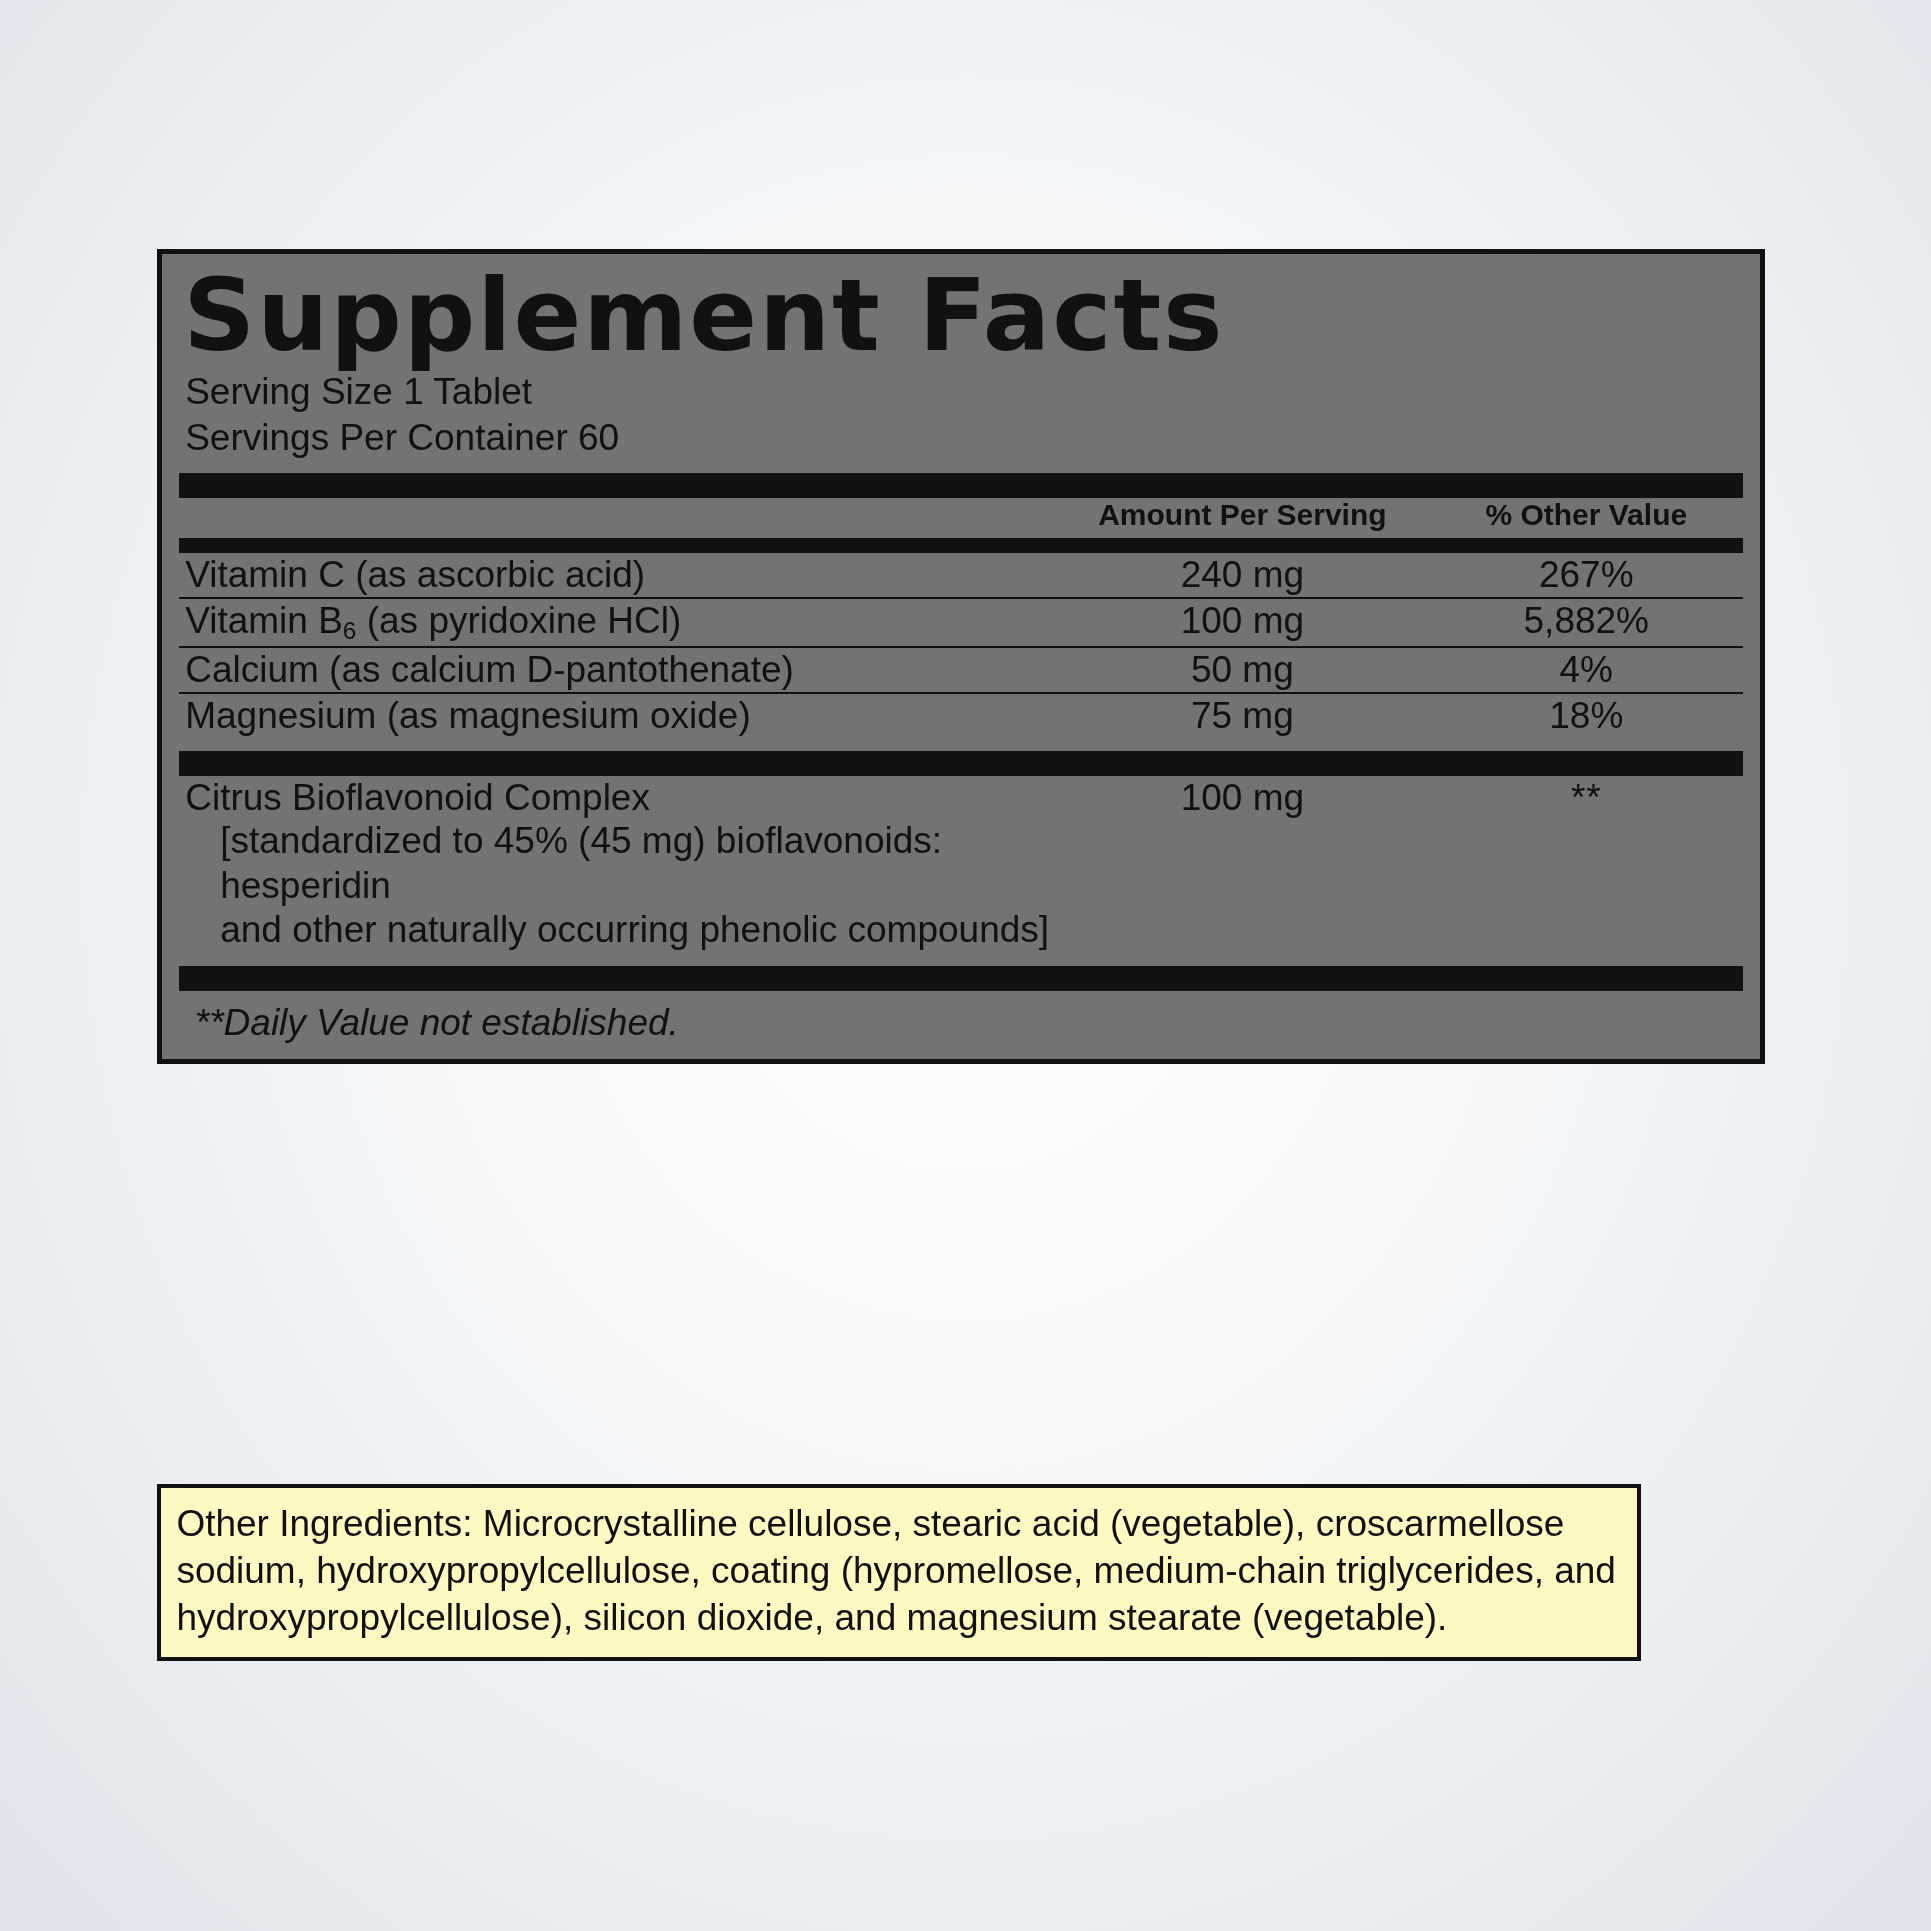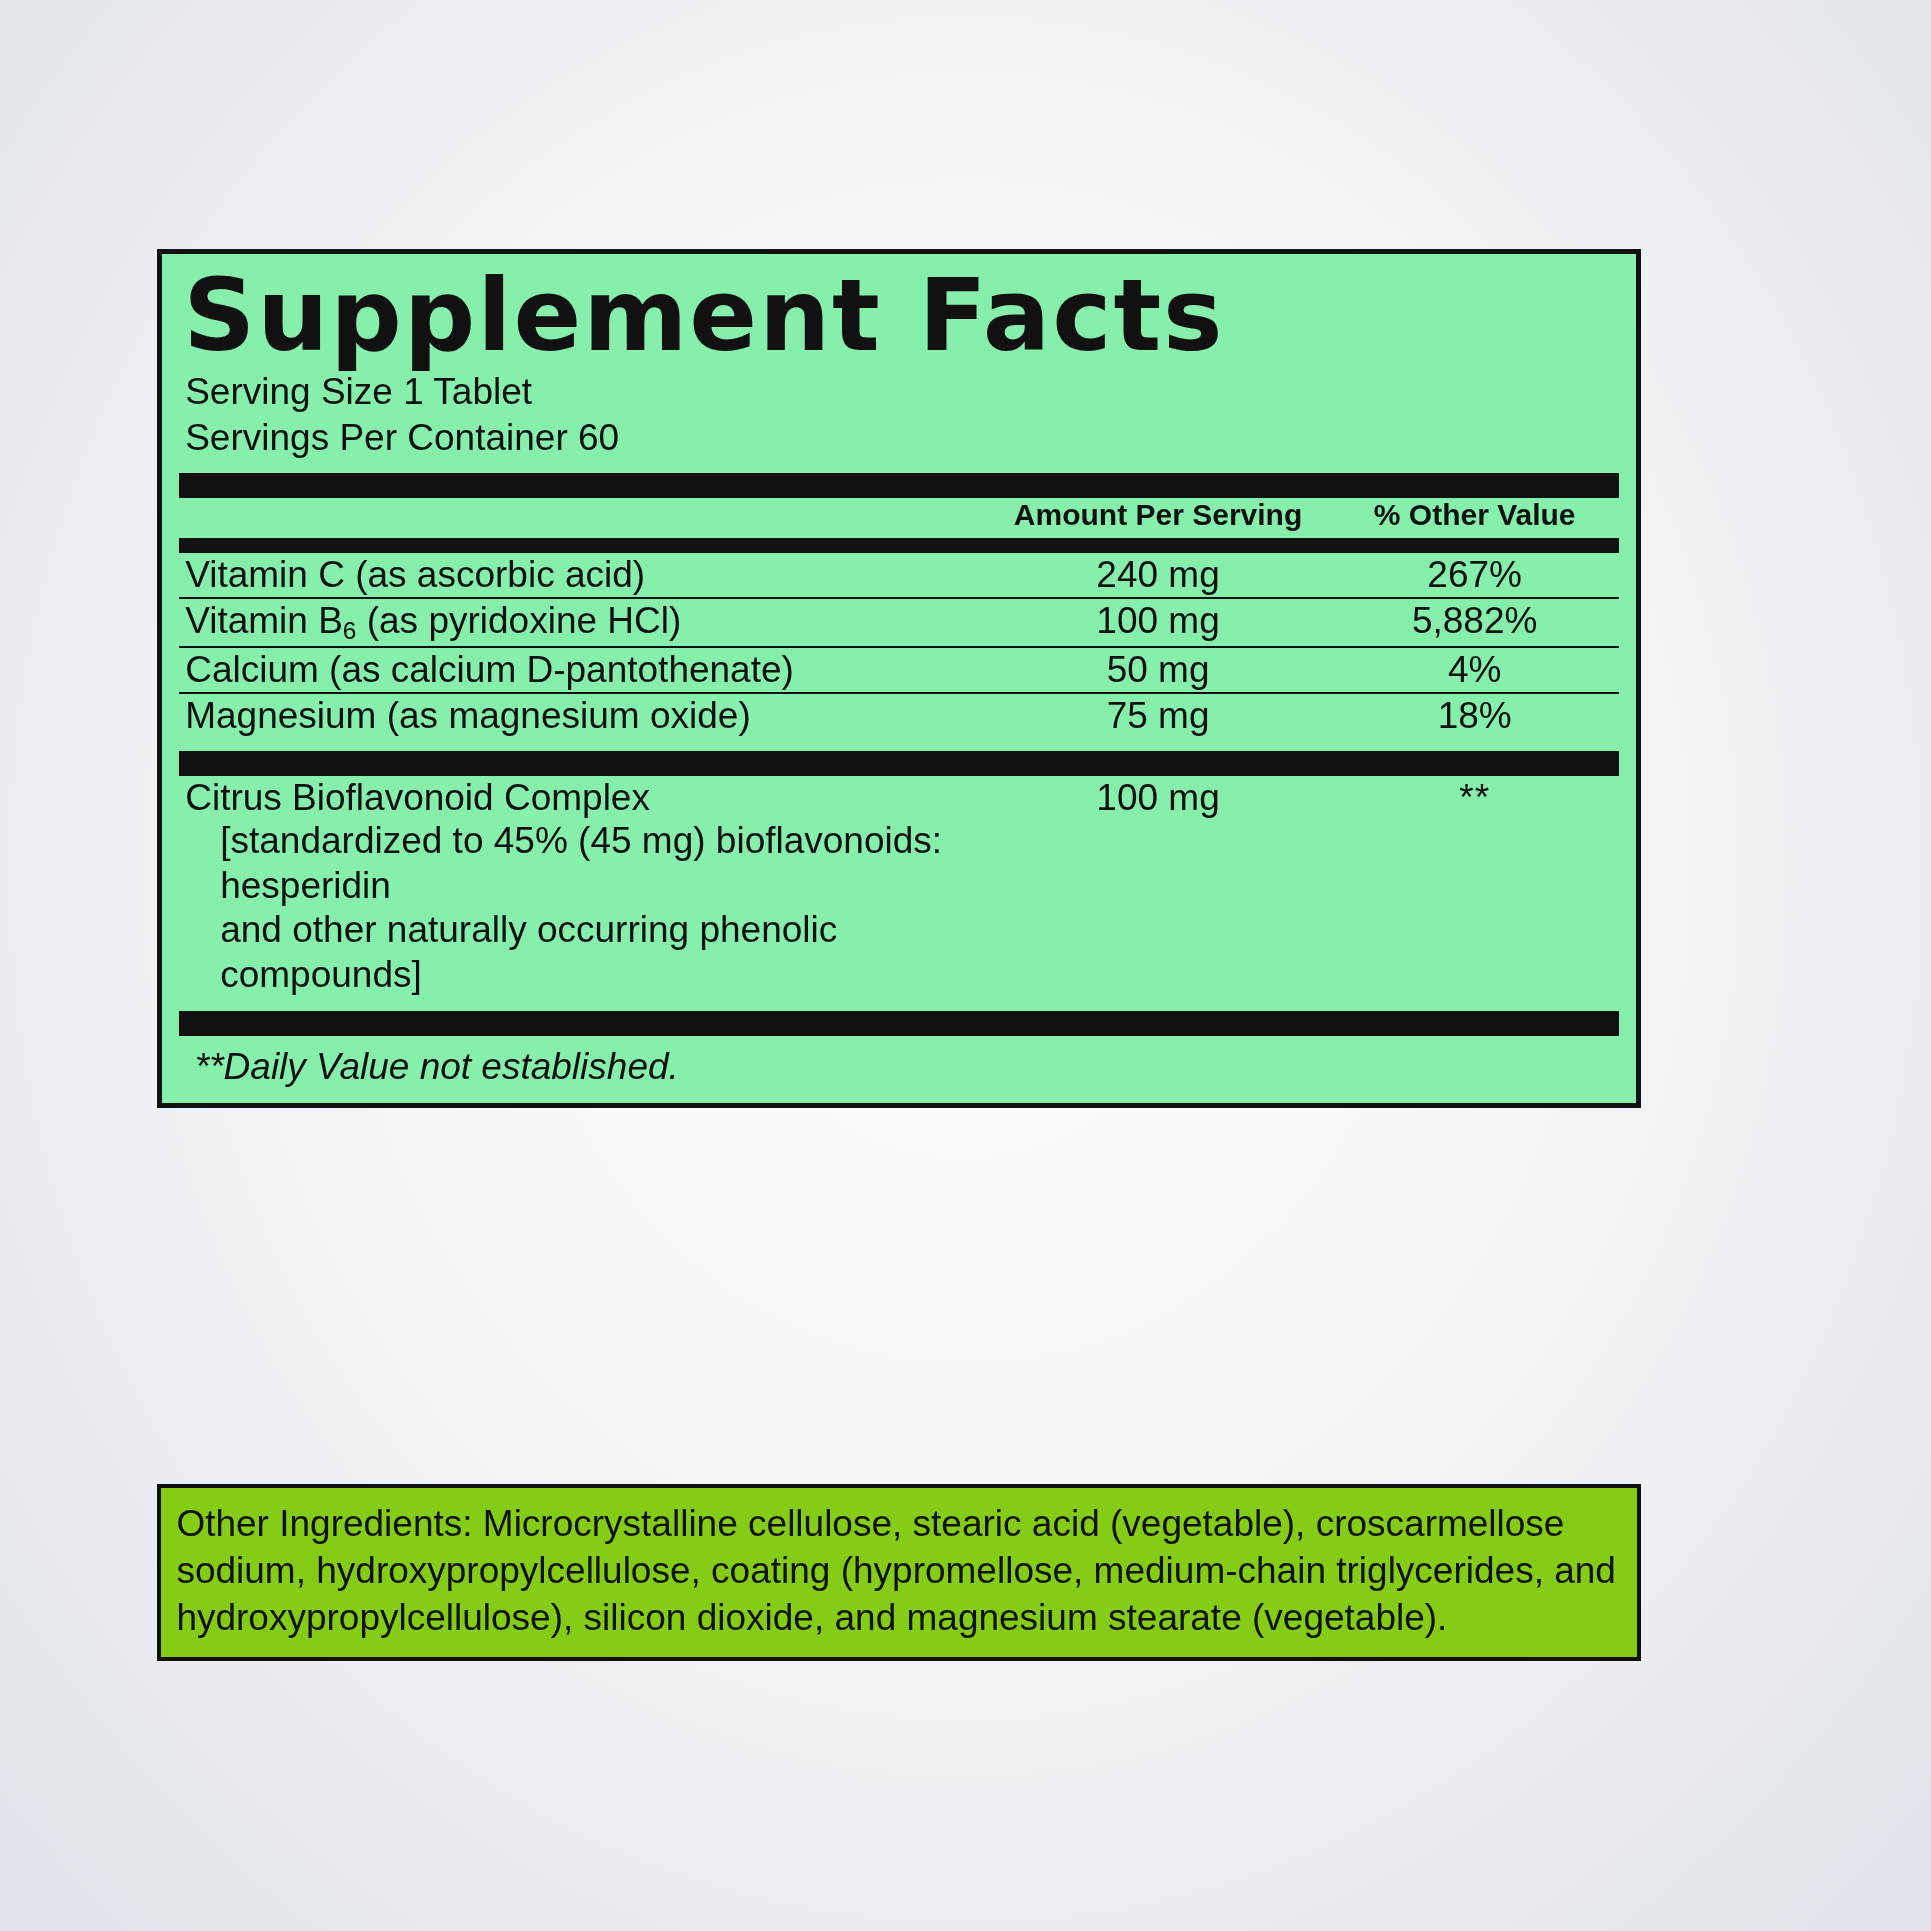--- a/index.html
+++ b/index.html
@@ -19,24 +19,24 @@
     left: 0; top: 0;
     width: 1931px;
     height: 1931px;
   }
 
   
   .facts-panel {
     position: absolute;
     left: 157px;
     top: 249px;
-    width: 1484px;
+    width: 1608px;
     box-sizing: border-box;
     border: 5.8px solid #111111;
-    background: #86efac;
+    background: #737373;
     padding: 0 17.4px 13.5px 17.4px;
   }
 
   .title {
     font-family: "DejaVu Sans", sans-serif;
     font-weight: bold;
     font-size: 100px;
     line-height: 1.0;
     letter-spacing: 1.9px;
     color: #111111;
@@ -122,21 +122,21 @@
   }
 
   
   .other-panel {
     position: absolute;
     left: 157px;
     top: 1484px;
     width: 1484px;
     box-sizing: border-box;
     border: 4.8px solid #111111;
-    background: #84cc16;
+    background: #fef9c3;
     padding: 11.6px 15.4px 15.4px 15.4px;
   }
   .other-text {
     font-size: 37px;
     line-height: 1.28;
     color: #111111;
   }
 </style>
 </head>
 <body>

